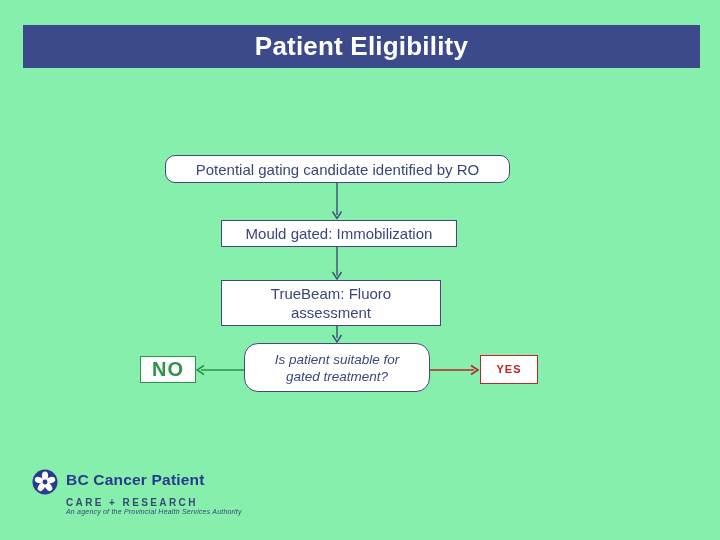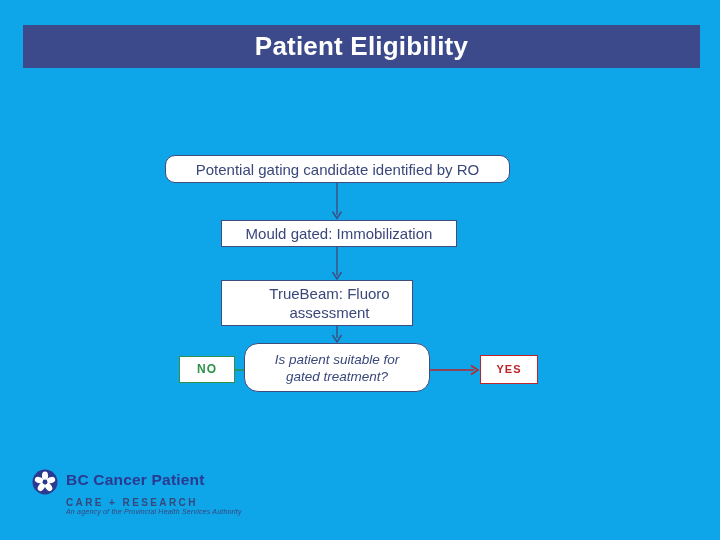--- a/index.html
+++ b/index.html
@@ -1,20 +1,20 @@
 <!DOCTYPE html>
 <html><head>
 <meta charset="utf-8">
 <style>
   html, body { margin: 0; padding: 0; background: #ffffff; }
   .slide {
     position: relative;
     width: 720px;
     height: 540px;
-    background: #0ea5e9;
+    background: #86efac;
     font-family: "Liberation Sans", sans-serif;
     overflow: hidden;
   }
   .title-bar {
     position: absolute;
     left: 23px; top: 25px;
     width: 677px; height: 43px;
     background: #3C4A8C;
     display: flex; align-items: center; justify-content: center;
   }
@@ -30,37 +30,36 @@
     background: #ffffff;
     color: #3A477B;
     display: flex; align-items: center; justify-content: center;
     text-align: center;
     font-size: 15px;
     line-height: 19px;
     box-sizing: border-box;
   }
   .box-step1 { left: 165px; top: 155px; width: 345px; height: 28px; border-radius: 10px; }
   .box-step2 { left: 221px; top: 220px; width: 236px; height: 27px; }
-  .box-step3 { left: 221px; top: 280px; width: 192px; height: 46px; justify-content: flex-end; }
+  .box-step3 { left: 221px; top: 280px; width: 220px; height: 46px; }
   .box-step3 .wrap { max-width: 165px; }
   .box-decision {
     left: 244px; top: 343px; width: 186px; height: 49px;
     border-radius: 14px;
     font-style: italic;
     font-size: 13.5px;
     line-height: 17px;
   }
   .box-decision .wrap { max-width: 160px; }
   .box-no {
     left: 140px; top: 356px; width: 56px; height: 27px;
     border: 1.7px solid #2E9247;
     color: #2E9247;
-    font-size: 12px; font-weight: 700;
+    font-size: 20px; font-weight: 700;
     letter-spacing: 1px;
-    margin-left: 39px;
   }
   .box-yes {
     left: 480px; top: 355px; width: 58px; height: 29px;
     border: 1.7px solid #BE2528;
     color: #BE2528;
     font-size: 11px; font-weight: 700;
     letter-spacing: 1px;
   }
   .connectors {
     position: absolute;

